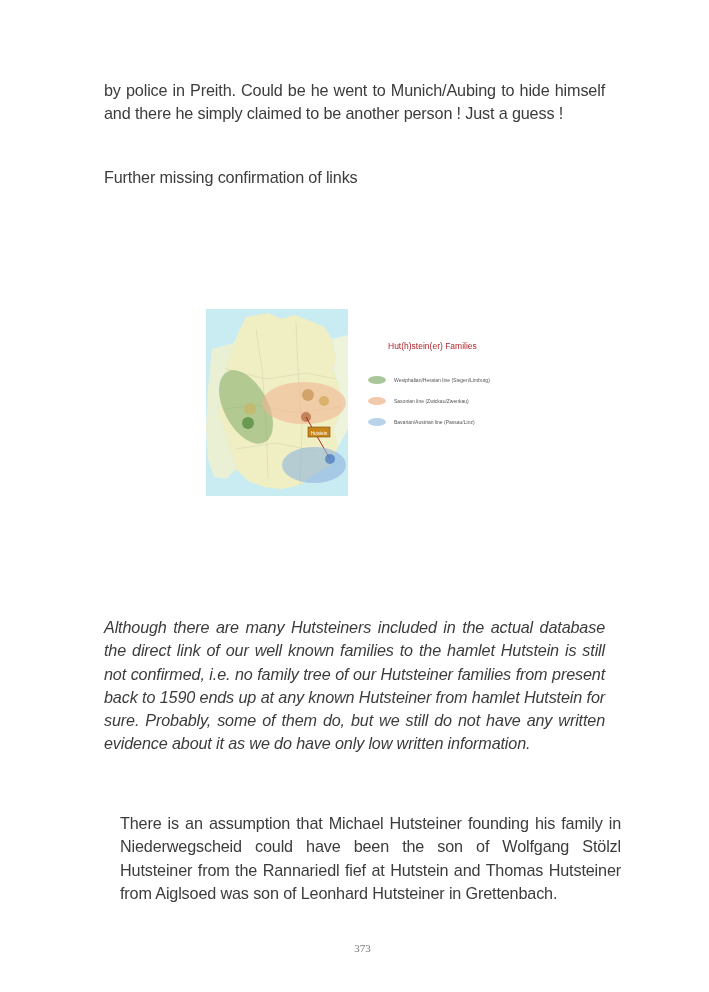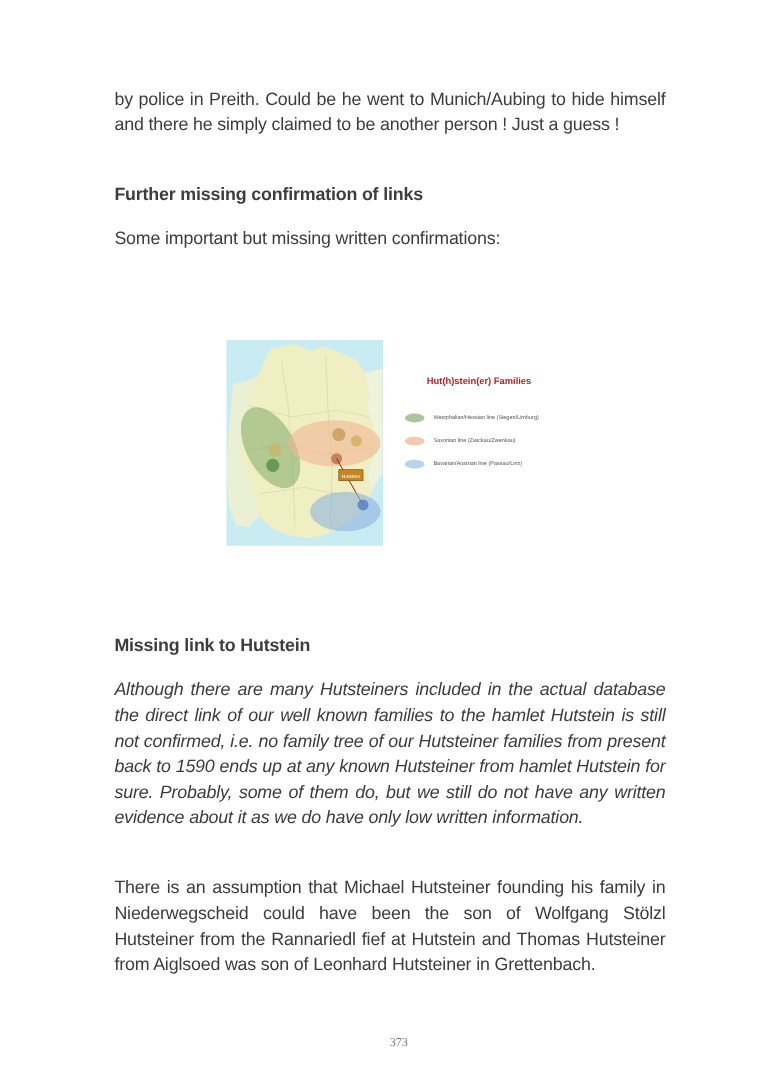--- a/index.html
+++ b/index.html
@@ -22,21 +22,21 @@
     }
     .text-block {
       position: absolute;
       left: 104px;
       width: 501px;
       font-size: 16.2px;
       line-height: 23.3px;
       letter-spacing: -0.15px;
     }
     .justify { text-align: justify; text-align-last: left; }
-    .bold { font-weight: bold; }
+    .bold { font-weight: normal; }
     .p1 { top: 79px; }
     .h1 { top: 166px; }
     .p2 { top: 206px; }
     .p3 { top: 246px; }
     .figure {
       position: absolute;
       left: 206px;
       top: 309px;
       width: 306px;
       height: 188px;
@@ -50,21 +50,21 @@
     }
     .legend {
       position: absolute;
       left: 160px; top: 0;
       width: 146px; height: 140px;
     }
     .legend-title {
       position: absolute;
       left: 22px; top: 32px;
       font-size: 8.5px;
-      font-weight: bold;
+      font-weight: normal;
       color: #b0232a;
       white-space: nowrap;
     }
     .legend-item {
       position: absolute;
       left: 2px;
       height: 10px;
       display: flex;
       align-items: center;
     }
@@ -96,21 +96,20 @@
   </style>
 </head>
 <body>
 
 <div class="page">
 
   <p class="text-block justify p1" style="margin:0">by police in Preith. Could be he went to Munich/Aubing to hide himself and there he simply claimed to be another person ! Just a guess !</p>
 
   <p class="text-block bold h1" style="margin:0">Further missing confirmation of links</p>
 
-  <p class="text-block p2" style="margin:0">Some important but missing written confirmations:</p>
 
 
   <div class="figure">
     <div class="map">
       <svg width="142" height="187" viewBox="0 0 142 187" xmlns="http://www.w3.org/2000/svg">
 
         <rect x="0" y="0" width="142" height="187" fill="#c9ecf3"></rect>
 
         <path d="M40,8 L62,4 L76,10 L88,6 L104,12 L118,18 L126,30 L130,48 L128,62 L134,80 L136,100 L128,120 L132,138 L124,156 L108,166 L94,176 L76,180 L58,178 L42,172 L30,160 L24,142 L18,122 L12,104 L14,84 L18,66 L22,50 L28,34 L34,20 Z" fill="#f0efc4"></path>
         <path d="M6,40 L28,34 L22,50 L18,66 L14,84 L12,104 L18,122 L24,142 L30,160 L20,170 L8,168 L2,150 L0,120 L2,80 Z" fill="#eaf0d3"></path>
@@ -157,20 +156,19 @@
       </div>
 
       <div class="legend-item" style="top:108px;">
         <span class="legend-swatch" style="background:#b8d3ea;"></span>
         <span class="legend-label">Bavarian/Austrian line (Passau/Linz)</span>
       </div>
     </div>
   </div>
 
 
-  <p class="text-block bold h2" style="margin:0">Missing link to Hutstein</p>
 
   <p class="text-block justify p4" style="margin:0">Although there are many Hutsteiners included in the actual database the direct link of our well known families to the hamlet Hutstein is still not confirmed, i.e. no family tree of our Hutsteiner families from present back to 1590 ends up at any known Hutsteiner from hamlet Hutstein for sure. Probably, some of them do, but we still do not have any written evidence about it as we do have only low  written information.</p>
 
-  <p class="text-block justify p5" style="margin:0">There is an assumption that Michael Hutsteiner founding his family in Niederwegscheid could have been the son of Wolfgang Stölzl Hutsteiner from the Rannariedl fief at Hutstein and Thomas Hutsteiner from Aiglsoed was son of Leonhard Hutsteiner in Grettenbach.</p>
+  <p class="text-block justify p5" style="margin:16px">There is an assumption that Michael Hutsteiner founding his family in Niederwegscheid could have been the son of Wolfgang Stölzl Hutsteiner from the Rannariedl fief at Hutstein and Thomas Hutsteiner from Aiglsoed was son of Leonhard Hutsteiner in Grettenbach.</p>
 
   <div class="page-number">373</div>
 </div>
 
 </body></html>

